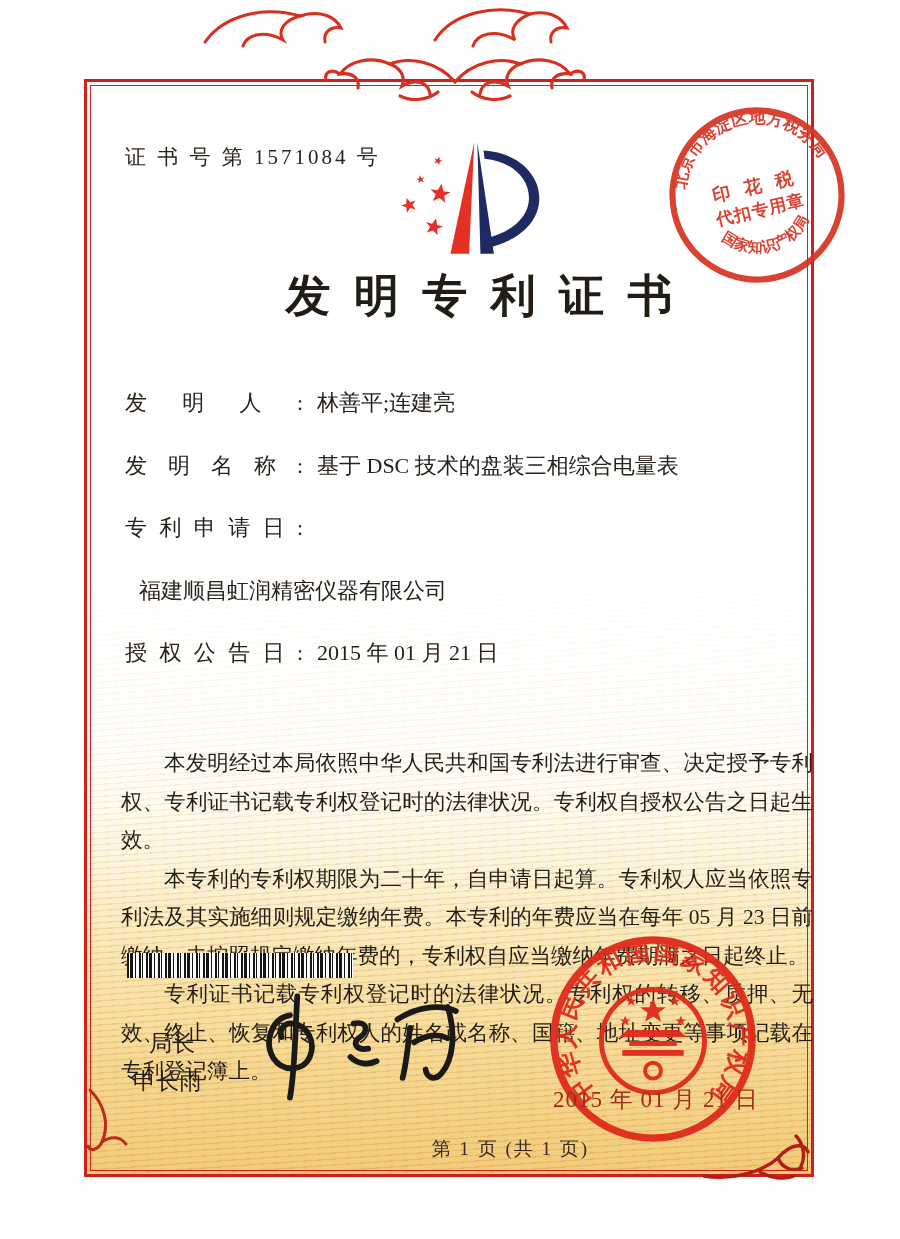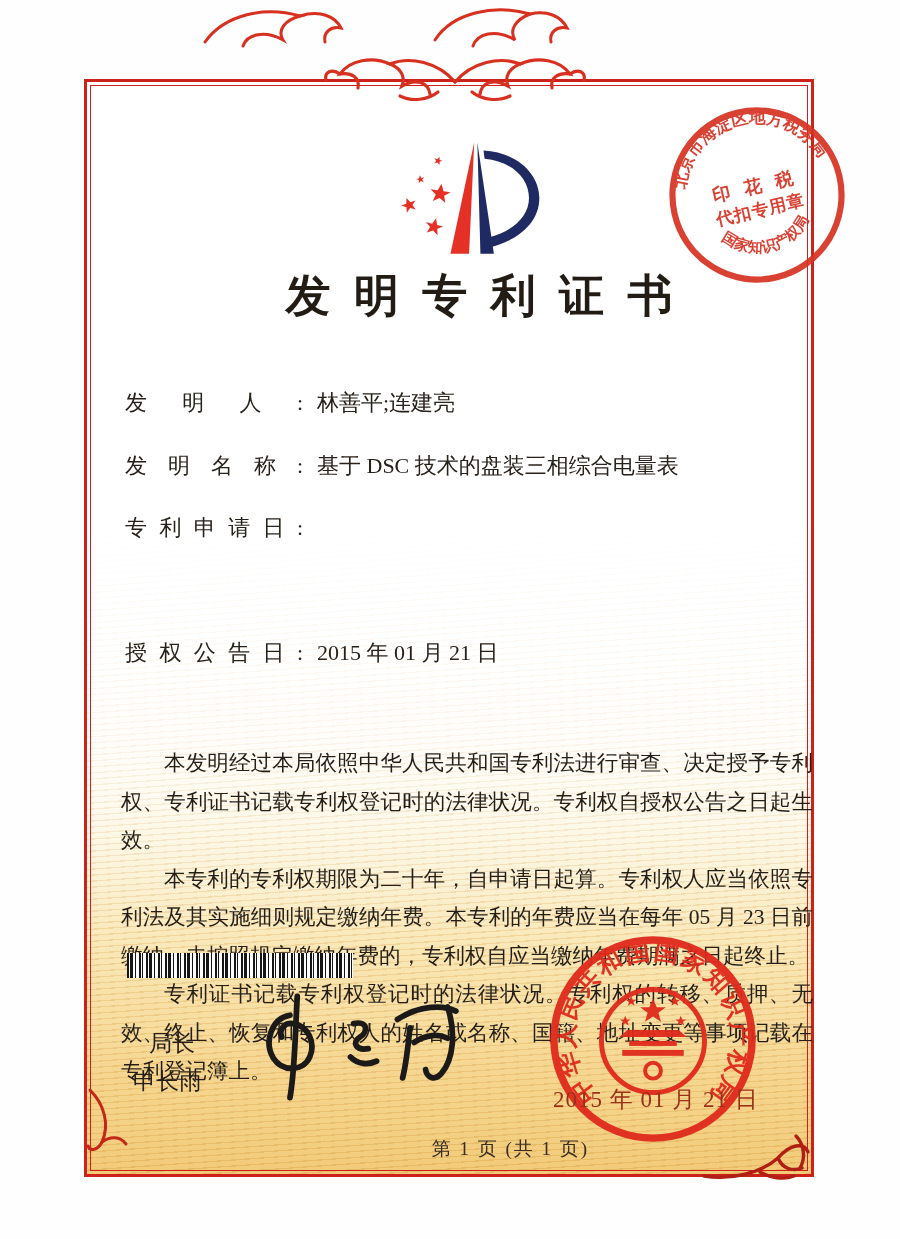--- a/index.html
+++ b/index.html
@@ -96,20 +96,21 @@
       <path d="M96,8 C104,16 106,30 100,40"></path>
     </g>
   </svg>
   <svg class="flourish" style="left:86px;top:1086px;" width="46" height="70" viewBox="0 0 46 70">
     <g stroke="#c22718" stroke-width="3" fill="none" stroke-linecap="round">
       <path d="M4,4 C18,18 24,38 16,56 C12,64 4,66 2,60"></path>
       <path d="M16,56 C24,50 34,50 40,58"></path>
     </g>
   </svg>
 
+  <div class="cert-no">证 书 号 第 1571084 号</div>
 
   <svg class="logo" width="168" height="124" viewBox="0 0 160 120">
     <defs>
       <path id="star" d="M0,-10 L2.9,-3.1 10,-3.1 4.2,1.2 6.2,8.1 0,4 -6.2,8.1 -4.2,1.2 -10,-3.1 -2.9,-3.1 Z"></path>
     </defs>
     <g fill="#e53026">
       <use href="#star" transform="translate(52,24) scale(0.42) rotate(18)"></use>
       <use href="#star" transform="translate(35,42) scale(0.40) rotate(-12)"></use>
       <use href="#star" transform="translate(54,56) scale(0.98) rotate(8)"></use>
       <use href="#star" transform="translate(24,67) scale(0.74) rotate(-20)"></use>
@@ -146,20 +147,21 @@
       <span class="field-value">林善平;连建亮</span>
     </div>
     <div class="field-row">
       <span class="field-label">发明名称:</span>
       <span class="field-value">基于 DSC 技术的盘装三相综合电量表</span>
     </div>
     <div class="field-row">
       <span class="field-label">专利申请日:</span>
     </div>
     <div class="field-row">
+      <span class="field-value">福建顺昌虹润精密仪器有限公司</span>
     </div>
     <div class="field-row">
       <span class="field-label">授权公告日:</span>
       <span class="field-value">2015 年 01 月 21 日</span>
     </div>
   </div>
 
   <div class="paras">
     <p>本发明经过本局依照中华人民共和国专利法进行审查、决定授予专利权、专利证书记载专利权登记时的法律状况。专利权自授权公告之日起生效。</p>
     <p>本专利的专利权期限为二十年，自申请日起算。专利权人应当依照专利法及其实施细则规定缴纳年费。本专利的年费应当在每年 05 月 23 日前缴纳。未按照规定缴纳年费的，专利权自应当缴纳年费期满之日起终止。</p>

